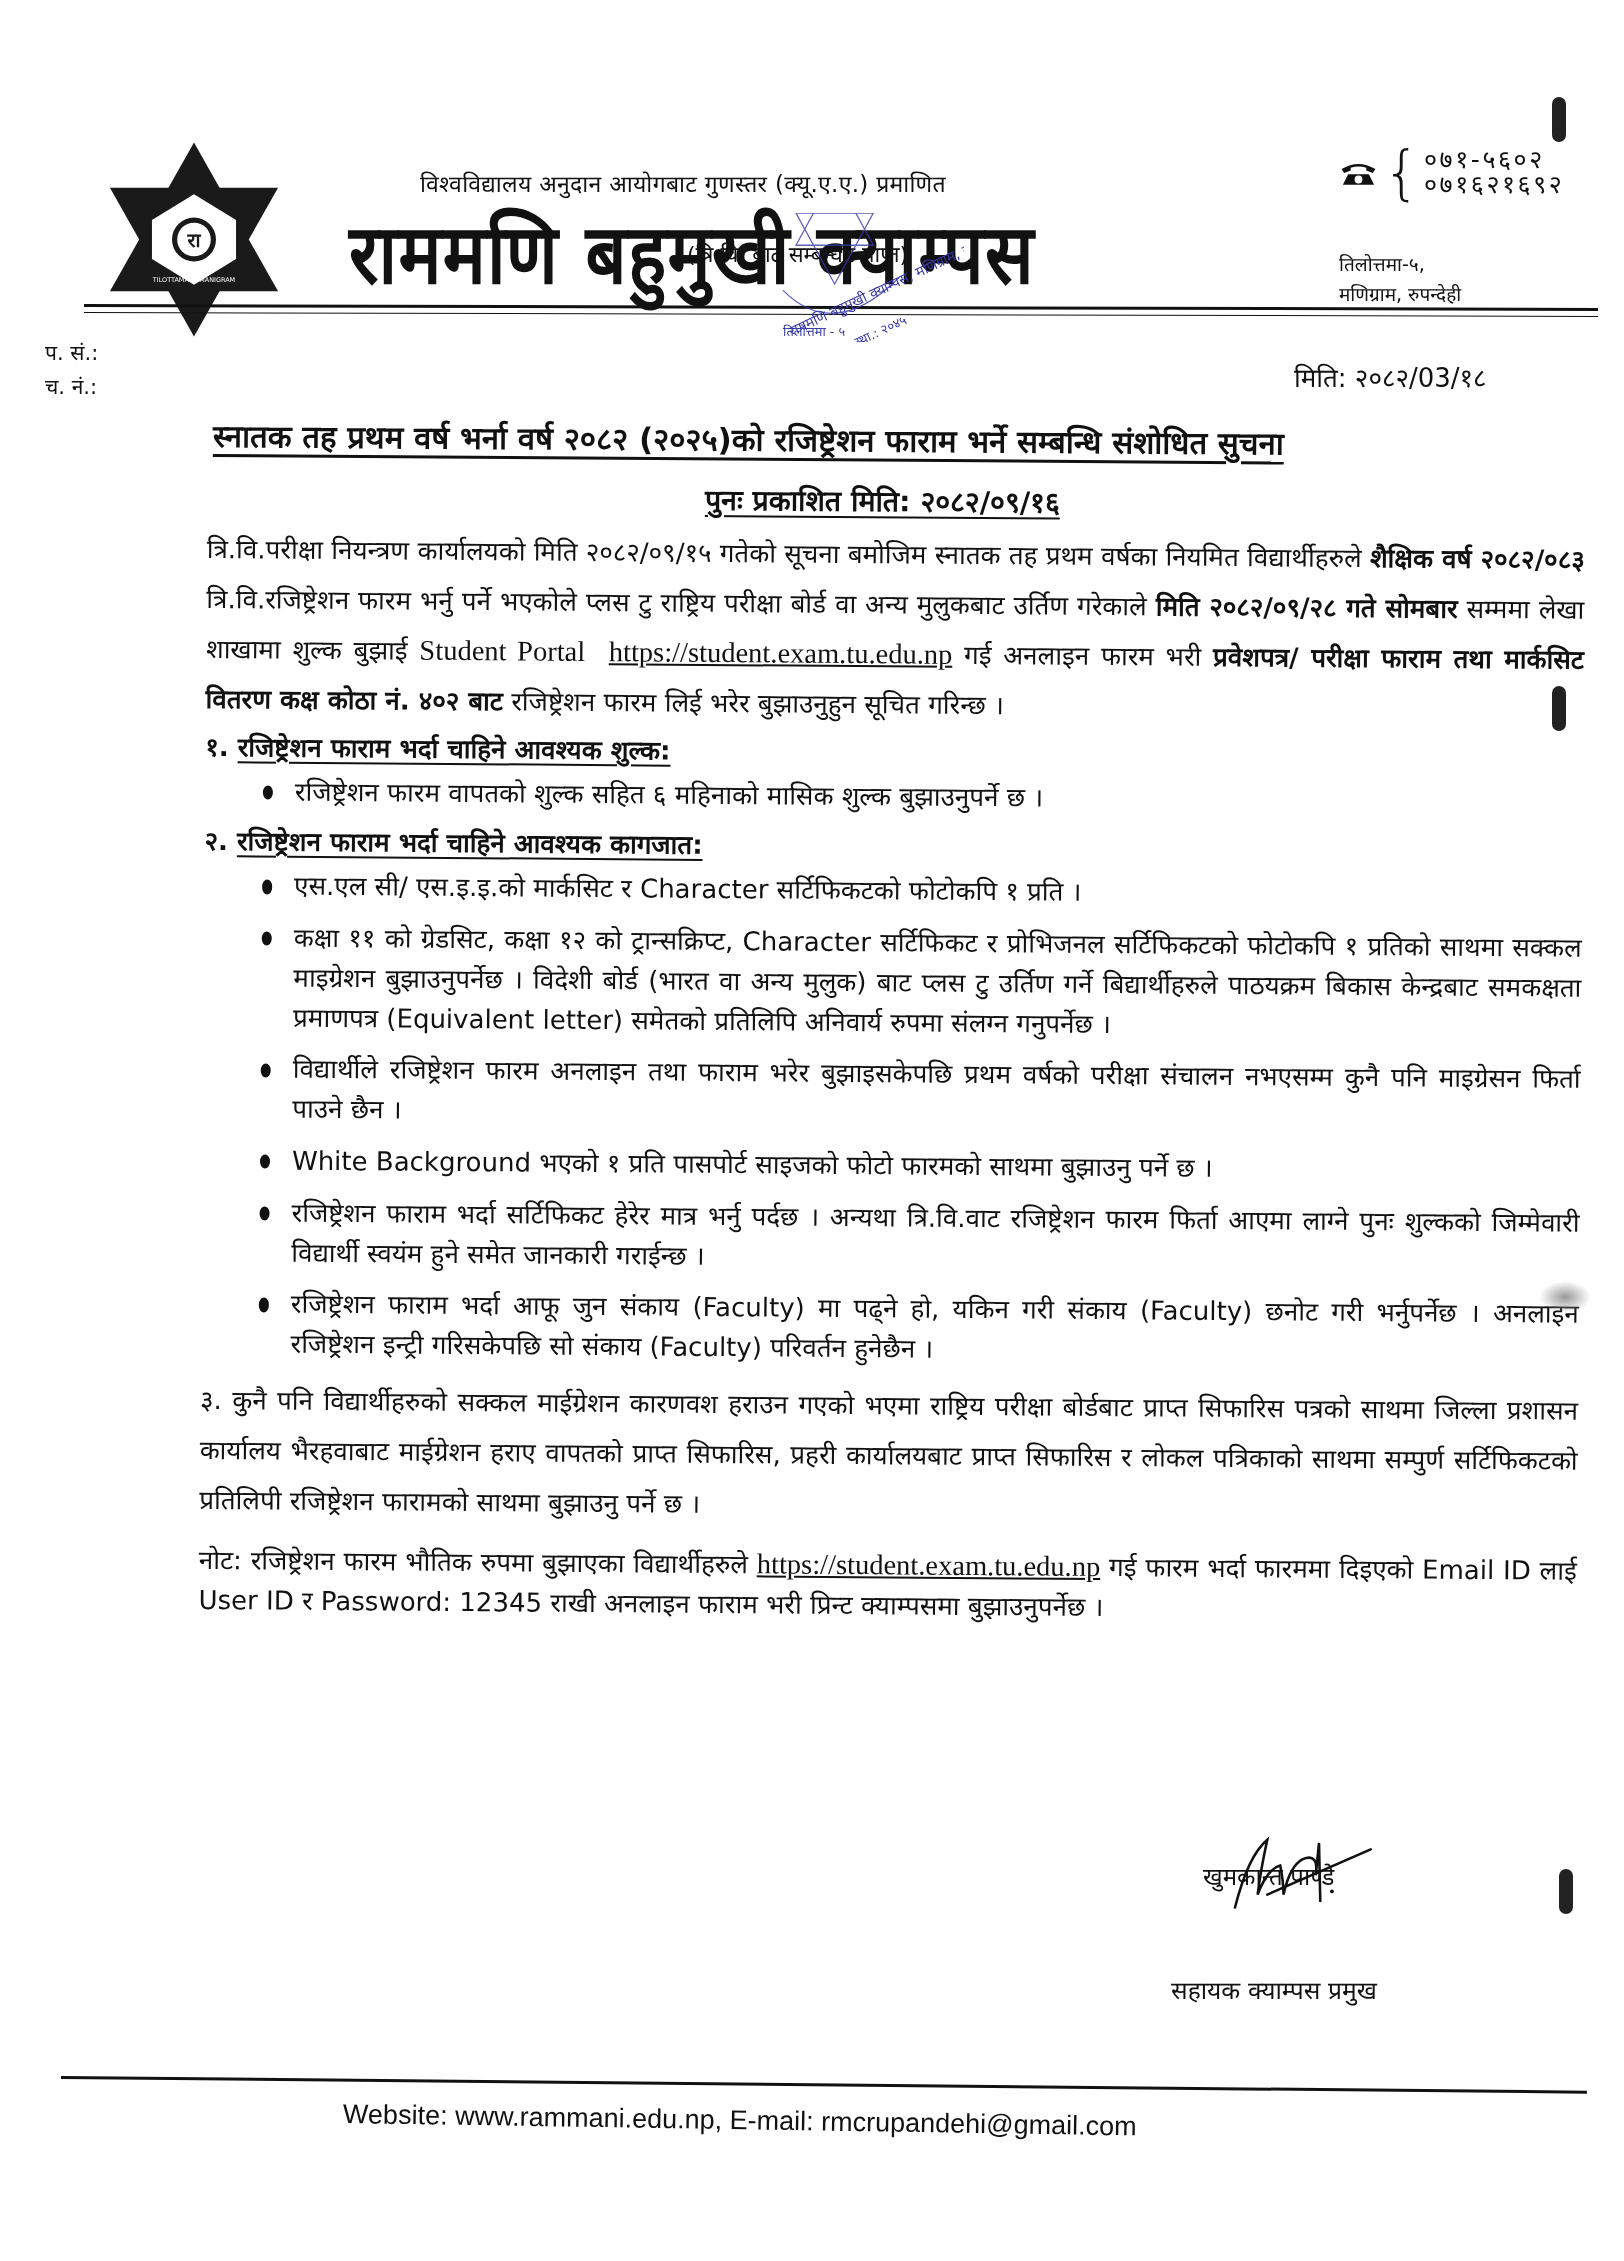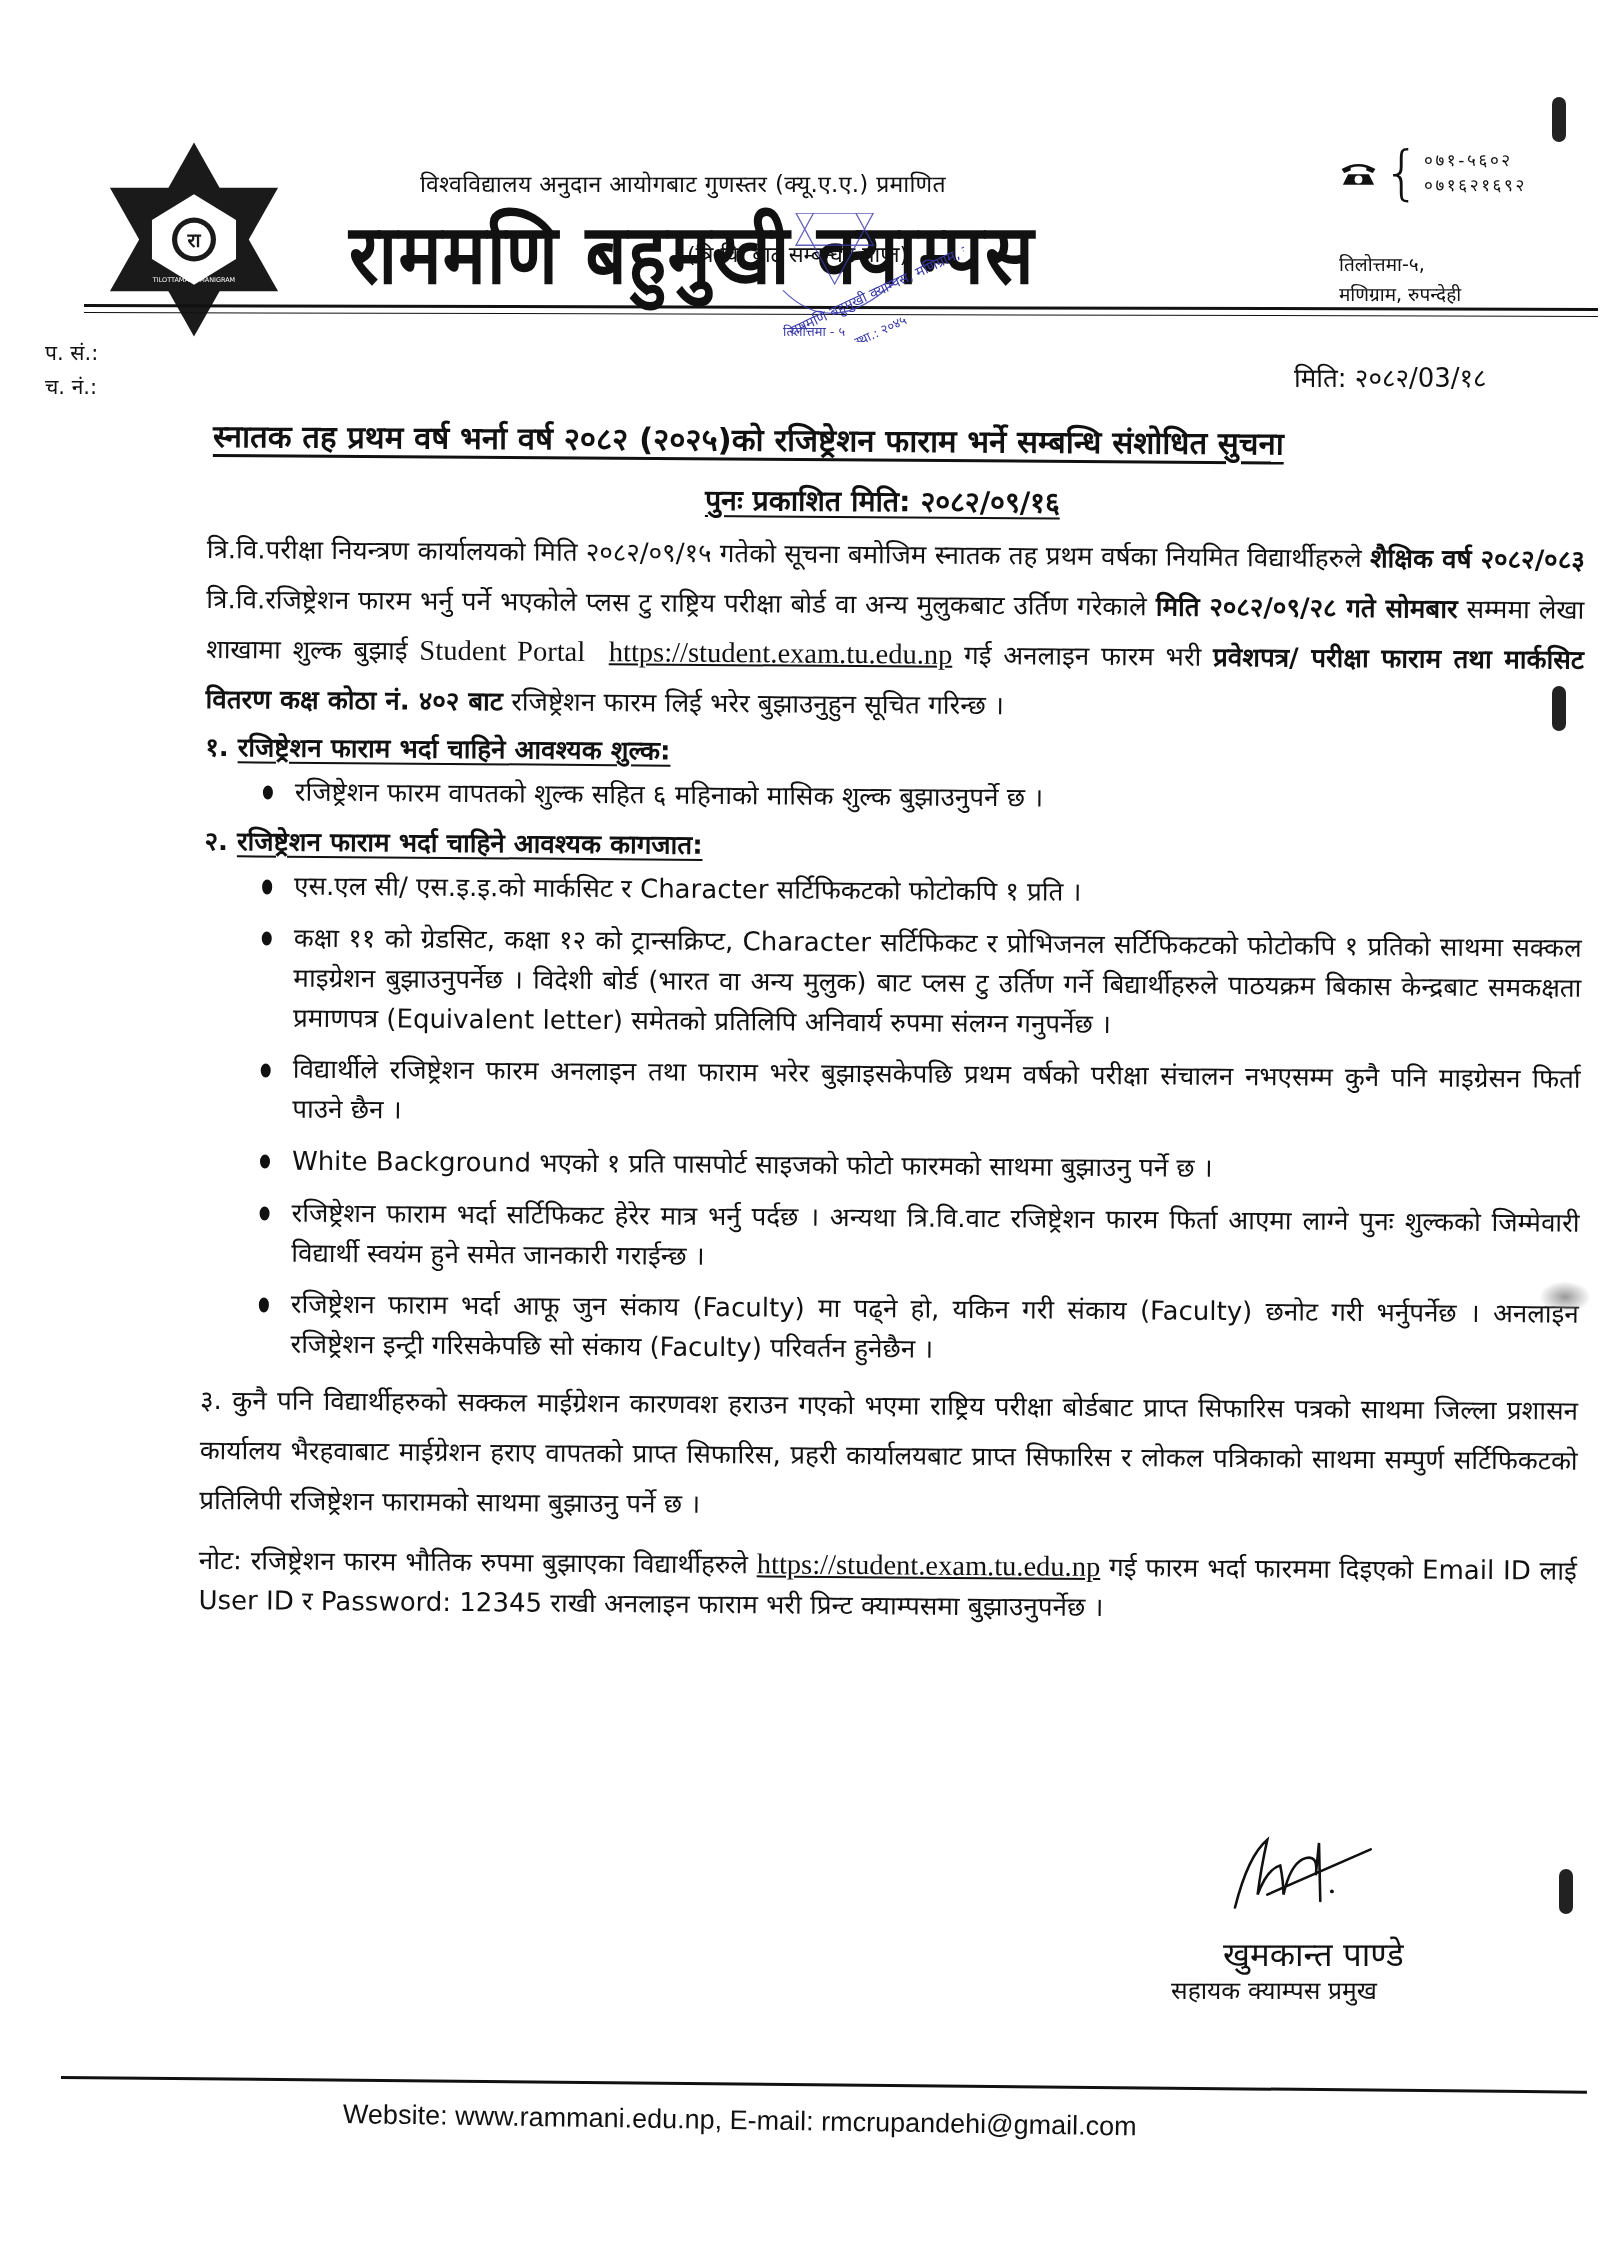--- a/index.html
+++ b/index.html
@@ -27,21 +27,21 @@
   .affiliation {
     left: 647px; top: 238px; font-size: 22px; white-space: nowrap; margin-left: 40px;
   }
   .phone-block {
     left: 1339px; top: 144px; display: flex; align-items: center;
   }
   .phone-icon { width: 39px; height: 26px; margin-right: 5.2px; }
   .phone-brace {
     font-size: 58px; line-height: 1; margin-right: 3.9px; font-weight: 200;
   }
-  .phone-numbers { font-size: 17px; line-height: 24.6px; letter-spacing: 2.6px; }
+  .phone-numbers { font-size: 25px; line-height: 24.6px; letter-spacing: 2.6px; }
   .address {
     left: 1339px; top: 249px; width: 233px; text-align: left; font-size: 19px; line-height: 30px;
   }
   .rule-thick {
     left: 84px; top: 304px; width: 1514px; height: 3.2px; background: #111;
     transform: rotate(0.15deg); transform-origin: left;
   }
   .rule-thin {
     left: 84px; top: 312px; width: 1514px; height: 1.3px; background: #111;
     transform: rotate(0.15deg); transform-origin: left;
@@ -93,21 +93,21 @@
   .bullets li::before {
     content: ""; position: absolute; left: 0; top: 14.2px; width: 10.3px; height: 14.2px;
     border-radius: 50%; background: #111;
   }
   .para-3 { font-size: 26px; line-height: 50px; text-align: justify; margin-top: 2.6px; }
   .note { font-size: 26px; line-height: 40px; text-align: justify; margin-top: 15.5px; }
   .note .note-label { font-weight: normal; }
 
   
   .signature { left: 1222px; top: 1830px; width: 194px; height: 84px; }
-  .signer-name { left: 1203px; top: 1931px; font-size: 33px; white-space: nowrap; margin-left: 20px; }
+  .signer-name { left: 1203px; top: 1859px; font-size: 24px; white-space: nowrap; }
   .signer-title { left: 1171px; top: 1973px; font-size: 24.6px; white-space: nowrap; }
 
   
   .footer-rule {
     left: 61px; top: 2076px; width: 1526px; height: 2.6px; background: #111;
     transform: rotate(0.55deg); transform-origin: left;
   }
   .footer-text {
     left: 343px; top: 2099px; font-family: "Liberation Sans", sans-serif; font-size: 27px;
     white-space: nowrap; transform: rotate(0.9deg); transform-origin: left;

